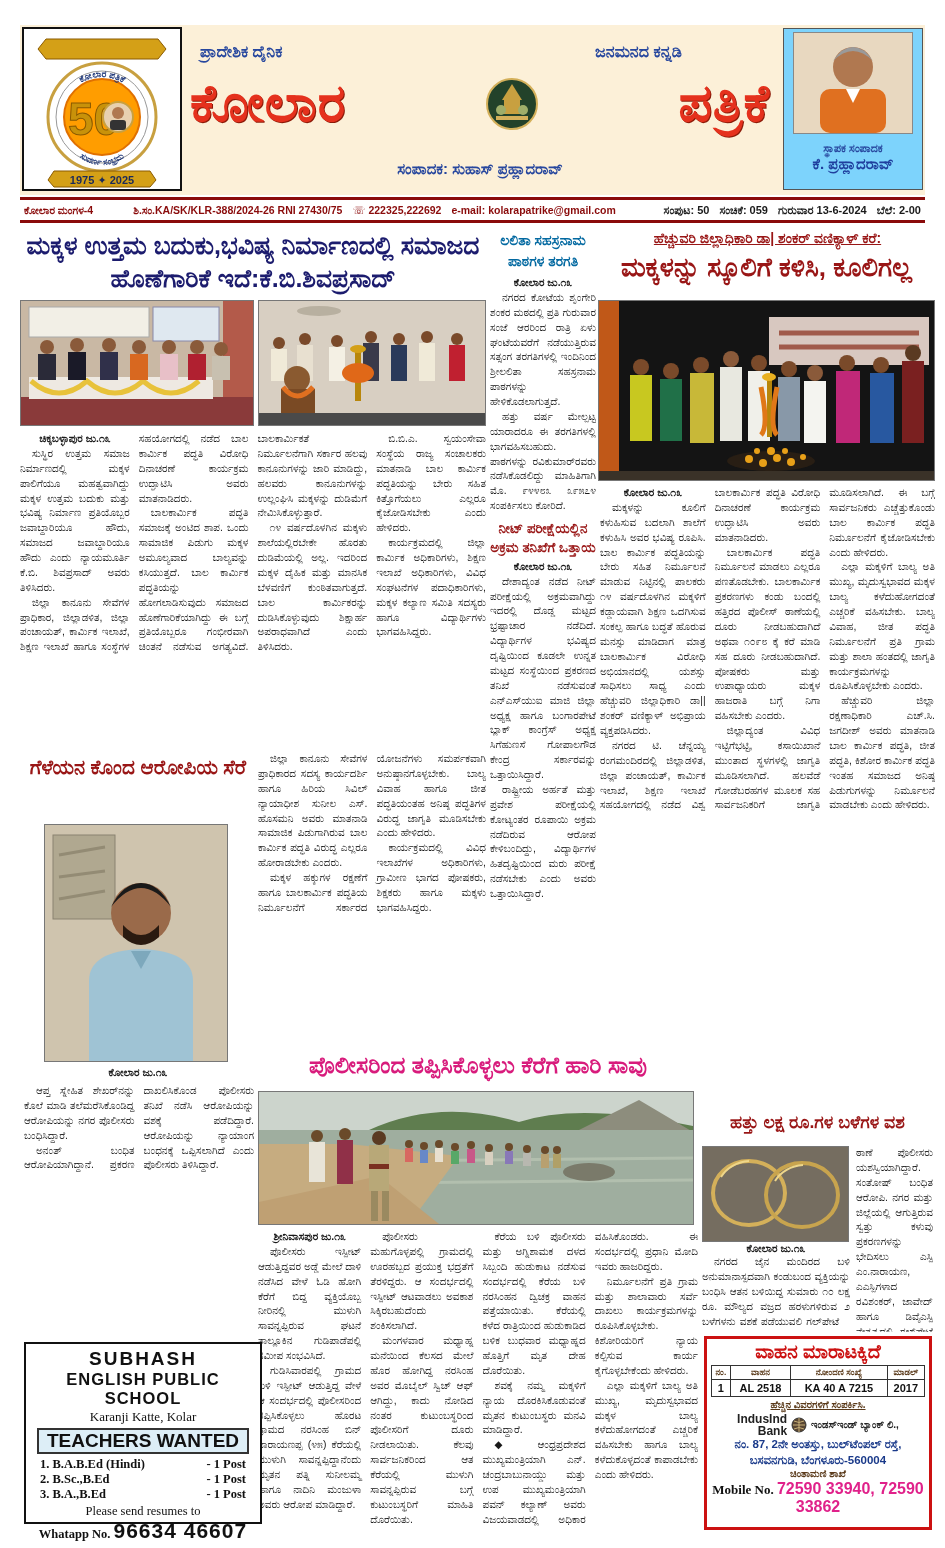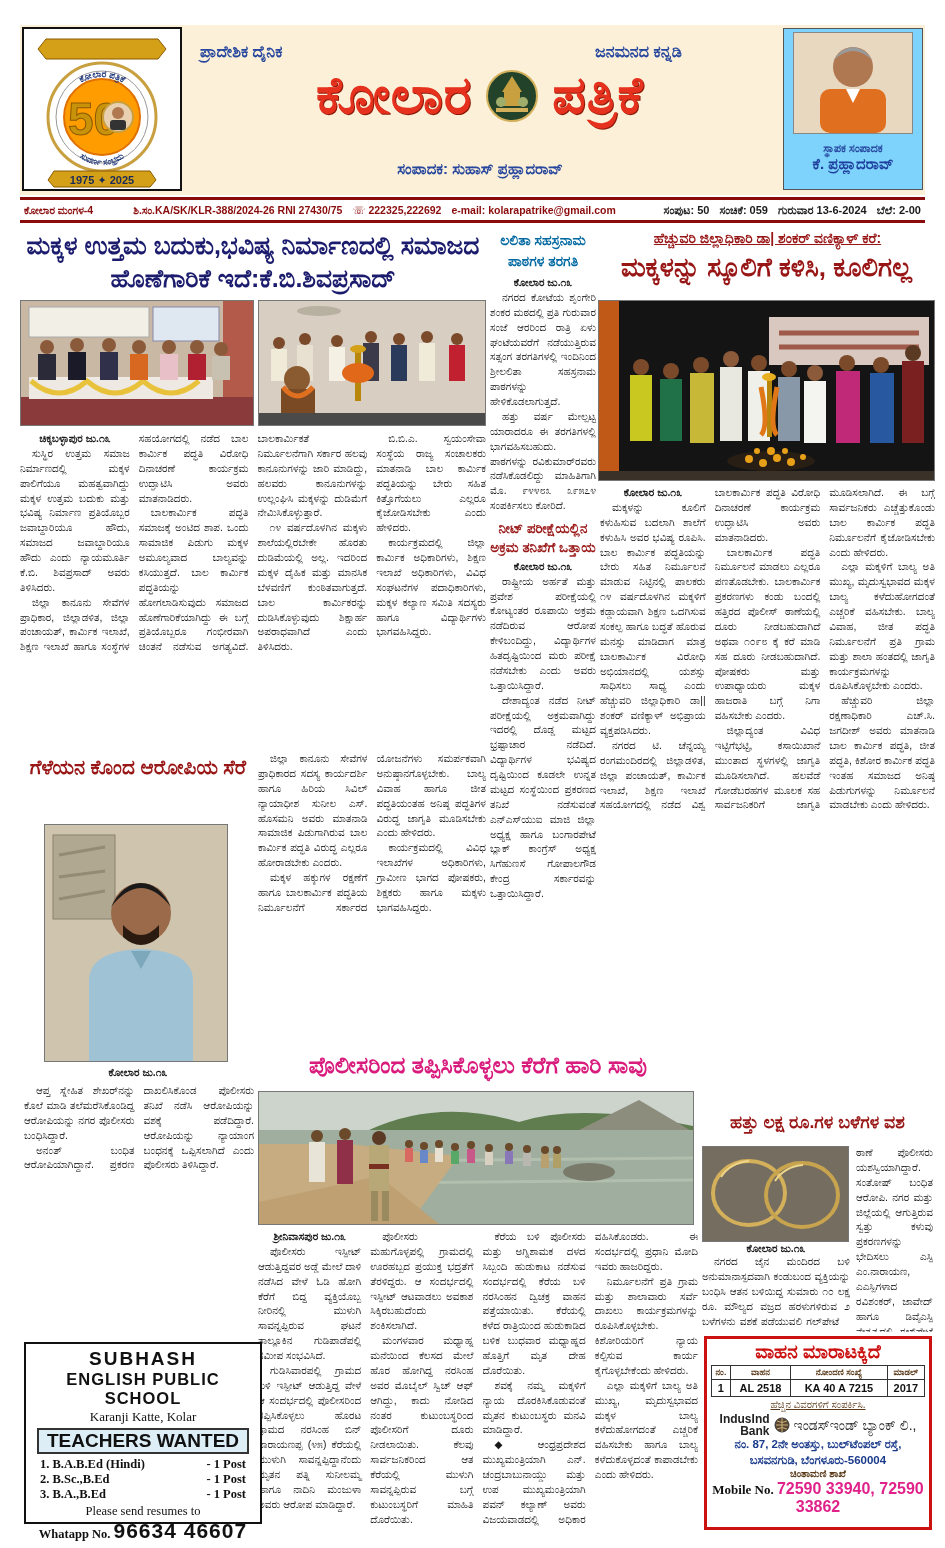--- a/index.html
+++ b/index.html
@@ -50,24 +50,24 @@
   .subhash .post-row{display:flex;justify-content:space-between;padding:0 14px;font-size:12.5px;font-weight:bold;}
   .subhash .resume{font-size:12.5px;margin-top:2px;}
   .subhash .wa{font-size:12.5px;font-weight:bold;}
   .subhash .wa .num{font-family:"Liberation Sans",sans-serif;font-size:21px;font-weight:bold;letter-spacing:1px;}
   
   .vehicle{left:704px;top:1336px;width:228px;height:194px;border:3px solid #cc1111;box-sizing:border-box;background:#fff;text-align:center;}
   .vehicle .title{color:#cc1111;font-weight:bold;font-size:19px;margin-top:2px;}
   .vehicle table{border-collapse:collapse;width:calc(100% - 8px);margin:2px 4px;}
   .vehicle th{border:1px solid #333;font-size:8.5px;color:#5a3a1a;font-weight:bold;padding:1px;}
   .vehicle td{border:1px solid #333;font-size:11px;font-weight:bold;color:#111;padding:2px 1px;}
-  .vehicle .contact{font-size:10px;font-weight:normal;color:#5a3a1a;text-decoration:underline;}
+  .vehicle .contact{font-size:10px;font-weight:bold;color:#5a3a1a;text-decoration:underline;}
   .vehicle .bank-row{display:flex;align-items:center;justify-content:center;gap:4px;margin-top:2px;}
   .vehicle .ind-logo{font-family:"Liberation Sans",sans-serif;font-weight:bold;font-size:12px;line-height:1;color:#222;text-align:right;}
-  .vehicle .bank-name{font-weight:normal;font-size:14px;color:#222;}
+  .vehicle .bank-name{font-weight:bold;font-size:10px;color:#222;}
   .vehicle .addr{font-weight:bold;font-size:11.5px;color:#1a3a8a;line-height:1.35;}
   .vehicle .branch{font-size:10px;font-weight:bold;color:#5a3a1a;}
   .vehicle .mobile{font-size:13px;font-weight:bold;color:#111;font-family:"Liberation Serif",serif;}
   .vehicle .mobile .nums{color:#e0218a;font-size:16px;font-family:"Liberation Sans",sans-serif;}
   .bangles-row{left:702px;top:1146px;width:231px;height:186px;display:flex;gap:6px;}
 </style>
 </head>
 <body>
 
 <div class="page">
@@ -96,21 +96,21 @@
         <circle cx="94" cy="84" r="6" fill="#b07850"></circle>
         <rect x="86" y="91" width="16" height="10" rx="3" fill="#333"></rect>
         <polygon points="30,142 126,142 132,151 126,158 30,158 24,151" fill="#d4a017" stroke="#8a5a00"></polygon>
         <text x="78" y="155" font-size="11" font-weight="bold" text-anchor="middle" fill="#1a2a5a">1975 ✦ 2025</text>
       </svg>
     </div>
 
     <div class="abs tagline" style="left:180px;top:18px;">ಪ್ರಾದೇಶಿಕ ದೈನಿಕ</div>
     <div class="abs tagline" style="left:575px;top:18px;">ಜನಮನದ ಕನ್ನಡಿ</div>
 
-    <div class="abs paper-title" style="left:170px;top:40px;width:580px;justify-content:center;">
+    <div class="abs paper-title" style="left:170px;top:48px;width:580px;justify-content:space-between;">
       <span>ಕೋಲಾರ</span>
       <svg width="52" height="52" viewBox="0 0 52 52">
         <circle cx="26" cy="26" r="25" fill="#23422a" stroke="#d4b05a" stroke-width="2"></circle>
         <polygon points="26,6 36,22 16,22" fill="#c8a040"></polygon>
         <rect x="18" y="22" width="16" height="14" fill="#c8a040"></rect>
         <circle cx="15" cy="32" r="5" fill="#9fae6a"></circle>
         <circle cx="37" cy="32" r="5" fill="#9fae6a"></circle>
         <rect x="10" y="38" width="32" height="4" fill="#d4b05a"></rect>
       </svg>
       <span>ಪತ್ರಿಕೆ</span>
@@ -239,22 +239,22 @@
     <p>ಅನಂತ್ ಬಂಧಿತ ಆರೋಪಿಯಾಗಿದ್ದಾನೆ. ಪ್ರಕರಣ ದಾಖಲಿಸಿಕೊಂಡ ಪೊಲೀಸರು ತನಿಖೆ ನಡೆಸಿ ಆರೋಪಿಯನ್ನು ವಶಕ್ಕೆ ಪಡೆದಿದ್ದಾರೆ. ಆರೋಪಿಯನ್ನು ನ್ಯಾಯಾಂಗ ಬಂಧನಕ್ಕೆ ಒಪ್ಪಿಸಲಾಗಿದೆ ಎಂದು ಪೊಲೀಸರು ತಿಳಿಸಿದ್ದಾರೆ.</p>
   </div>
 
   <div class="abs body-text" style="left:490px;top:230px;width:106px;height:818px;">
     <div class="subhead-dark">ಲಲಿತಾ ಸಹಸ್ರನಾಮ ಪಾಠಗಳ ತರಗತಿ</div>
     <p class="dateline">ಕೋಲಾರ ಜು.೧೩</p>
     <p>ನಗರದ ಕೋಟೆಯ ಶೃಂಗೇರಿ ಶಂಕರ ಮಠದಲ್ಲಿ ಪ್ರತಿ ಗುರುವಾರ ಸಂಜೆ ಆರರಿಂದ ರಾತ್ರಿ ಏಳು ಘಂಟೆಯವರೆಗೆ ನಡೆಯುತ್ತಿರುವ ಸತ್ಸಂಗ ತರಗತಿಗಳಲ್ಲಿ ಇಂದಿನಿಂದ ಶ್ರೀಲಲಿತಾ ಸಹಸ್ರನಾಮ ಪಾಠಗಳನ್ನು ಹೇಳಿಕೊಡಲಾಗುತ್ತದೆ.</p>
     <p>ಹತ್ತು ವರ್ಷ ಮೇಲ್ಪಟ್ಟ ಯಾರಾದರೂ ಈ ತರಗತಿಗಳಲ್ಲಿ ಭಾಗವಹಿಸಬಹುದು. ಪಾಠಗಳನ್ನು ರವಿಕುಮಾರ್‌ರವರು ನಡೆಸಿಕೊಡಲಿದ್ದು ಮಾಹಿತಿಗಾಗಿ ಮೊ. ೯೪೪೮೩ ೩೯೫೭೪ ಸಂಪರ್ಕಿಸಲು ಕೋರಿದೆ.</p>
     <div class="subhead">ನೀಟ್ ಪರೀಕ್ಷೆಯಲ್ಲಿನ ಅಕ್ರಮ ತನಿಖೆಗೆ ಒತ್ತಾಯ</div>
     <p class="dateline">ಕೋಲಾರ ಜು.೧೩</p>
+    <p>ದೇಶಾದ್ಯಂತ ನಡೆದ ನೀಟ್ ಪರೀಕ್ಷೆಯಲ್ಲಿ ಅಕ್ರಮವಾಗಿದ್ದು ಇದರಲ್ಲಿ ದೊಡ್ಡ ಮಟ್ಟದ ಭ್ರಷ್ಟಾಚಾರ ನಡೆದಿದೆ. ವಿದ್ಯಾರ್ಥಿಗಳ ಭವಿಷ್ಯದ ದೃಷ್ಟಿಯಿಂದ ಕೂಡಲೇ ಉನ್ನತ ಮಟ್ಟದ ಸಂಸ್ಥೆಯಿಂದ ಪ್ರಕರಣದ ತನಿಖೆ ನಡೆಸುವಂತೆ ಎನ್‌ಎಸ್‌ಯುಐ ಮಾಜಿ ಜಿಲ್ಲಾ ಅಧ್ಯಕ್ಷ ಹಾಗೂ ಬಂಗಾರಪೇಟೆ ಬ್ಲಾಕ್ ಕಾಂಗ್ರೆಸ್ ಅಧ್ಯಕ್ಷ ಸಿಗೆಹುಣಸೆ ಗೋಪಾಲಗೌಡ ಕೇಂದ್ರ ಸರ್ಕಾರವನ್ನು ಒತ್ತಾಯಿಸಿದ್ದಾರೆ.</p>
     <p>ರಾಷ್ಟ್ರೀಯ ಅರ್ಹತೆ ಮತ್ತು ಪ್ರವೇಶ ಪರೀಕ್ಷೆಯಲ್ಲಿ ಕೋಟ್ಯಂತರ ರೂಪಾಯಿ ಅಕ್ರಮ ನಡೆದಿರುವ ಆರೋಪ ಕೇಳಿಬಂದಿದ್ದು, ವಿದ್ಯಾರ್ಥಿಗಳ ಹಿತದೃಷ್ಟಿಯಿಂದ ಮರು ಪರೀಕ್ಷೆ ನಡೆಸಬೇಕು ಎಂದು ಅವರು ಒತ್ತಾಯಿಸಿದ್ದಾರೆ.</p>
-    <p>ದೇಶಾದ್ಯಂತ ನಡೆದ ನೀಟ್ ಪರೀಕ್ಷೆಯಲ್ಲಿ ಅಕ್ರಮವಾಗಿದ್ದು ಇದರಲ್ಲಿ ದೊಡ್ಡ ಮಟ್ಟದ ಭ್ರಷ್ಟಾಚಾರ ನಡೆದಿದೆ. ವಿದ್ಯಾರ್ಥಿಗಳ ಭವಿಷ್ಯದ ದೃಷ್ಟಿಯಿಂದ ಕೂಡಲೇ ಉನ್ನತ ಮಟ್ಟದ ಸಂಸ್ಥೆಯಿಂದ ಪ್ರಕರಣದ ತನಿಖೆ ನಡೆಸುವಂತೆ ಎನ್‌ಎಸ್‌ಯುಐ ಮಾಜಿ ಜಿಲ್ಲಾ ಅಧ್ಯಕ್ಷ ಹಾಗೂ ಬಂಗಾರಪೇಟೆ ಬ್ಲಾಕ್ ಕಾಂಗ್ರೆಸ್ ಅಧ್ಯಕ್ಷ ಸಿಗೆಹುಣಸೆ ಗೋಪಾಲಗೌಡ ಕೇಂದ್ರ ಸರ್ಕಾರವನ್ನು ಒತ್ತಾಯಿಸಿದ್ದಾರೆ.</p>
   </div>
 
   <div class="abs kicker">ಹೆಚ್ಚುವರಿ ಜಿಲ್ಲಾಧಿಕಾರಿ ಡಾ| ಶಂಕರ್ ವಣಿಕ್ಯಾಳ್ ಕರೆ:</div>
   <div class="abs head-right">ಮಕ್ಕಳನ್ನು ಸ್ಕೂಲಿಗೆ ಕಳಿಸಿ, ಕೂಲಿಗಲ್ಲ</div>
 
   <div class="abs photo-frame" style="left:598px;top:300px;width:337px;height:181px;">
     <svg width="335" height="179" viewBox="0 0 335 179">
       <rect width="335" height="179" fill="#141414"></rect>
       <rect x="0" y="0" width="20" height="179" fill="#c05818"></rect>
       <rect x="170" y="16" width="160" height="48" fill="#d8c8c0"></rect>

